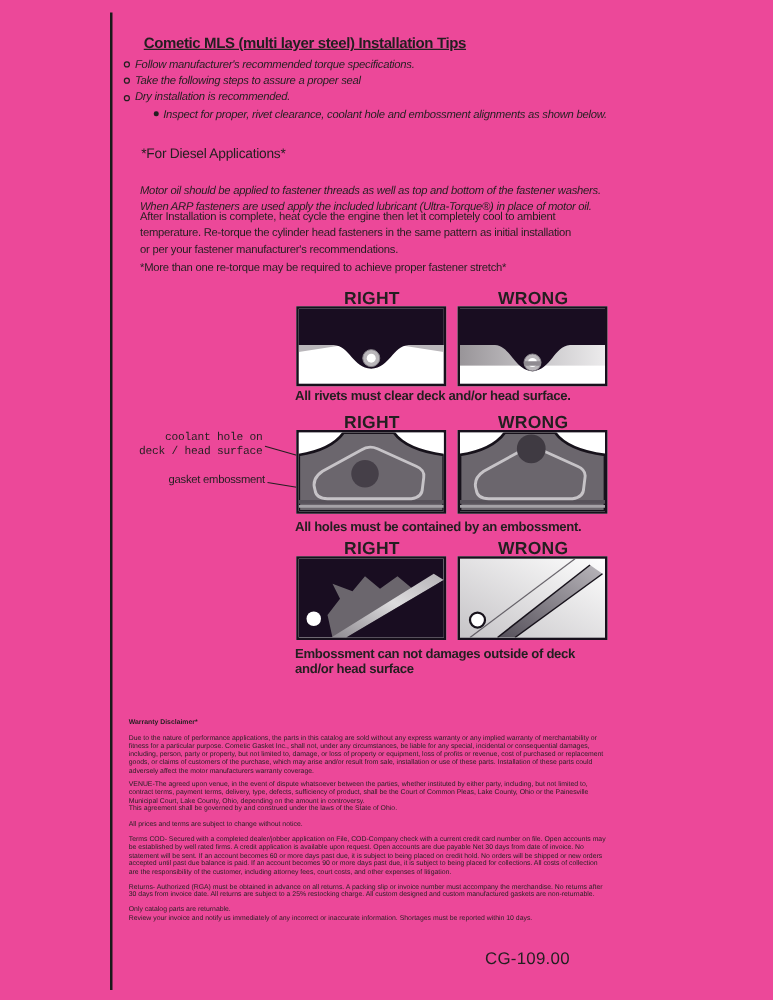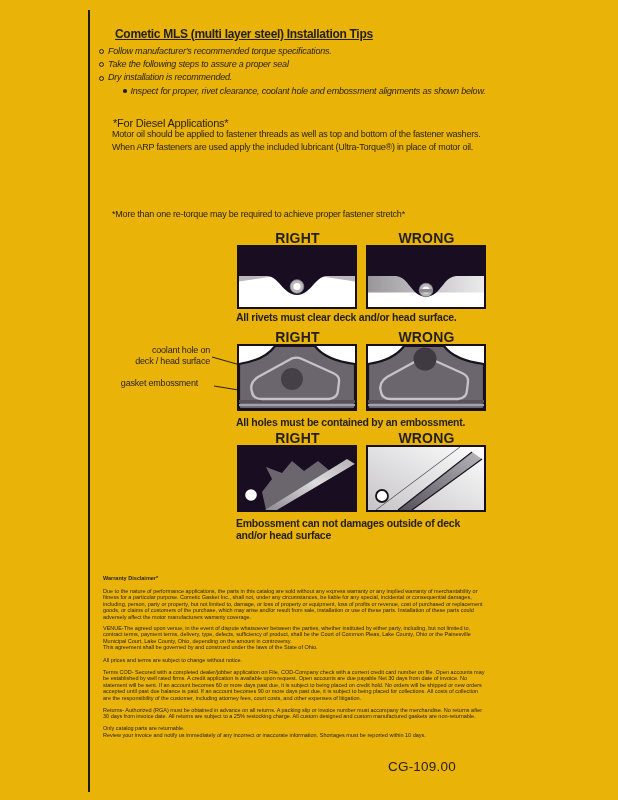--- a/index.html
+++ b/index.html
@@ -1,46 +1,46 @@
 <!DOCTYPE html>
 <html><head>
 <meta charset="utf-8">
 <style>
   html,body{margin:0;padding:0;background:#fff;}
-  .page{position:relative;width:618px;height:800px;background:#eab308;
+  .page{position:relative;width:618px;height:800px;background:#ec4899;
         font-family:"Liberation Sans",sans-serif;color:#231f20;overflow:hidden;}
   .abs{position:absolute;}
 
   #left-rule{left:88px;top:10px;width:1.5px;height:782px;background:#1a1a1a;}
 
   #title{left:115px;top:27px;font-size:12px;font-weight:700;
          text-decoration:underline;letter-spacing:-.3px;}
 
   #bullets{left:99px;top:45px;font-size:9px;letter-spacing:-.2px;line-height:13.2px;font-style:italic;}
   .b-row{display:flex;align-items:center;}
   .sub{margin-left:24px;}
   .o-marker{width:3px;height:3px;border:1px solid #231f20;border-radius:50%;
             flex:0 0 auto;margin-right:4px;}
   .dot-marker{width:3.5px;height:3.5px;background:#231f20;border-radius:50%;
             flex:0 0 auto;margin-right:4px;}
 
   #diesel-heading{left:113px;top:117px;font-size:11px;font-weight:400;letter-spacing:-.2px;}
   .body-p{font-size:9px;letter-spacing:-.2px;line-height:12.8px;white-space:pre-line;width:470px;}
-  #diesel-p1{left:112px;top:128px;}
+  #diesel-p1{left:112px;top:146px;font-style:italic;}
   #diesel-p2{left:112px;top:167px;}
   #diesel-p3{left:112px;top:208px;}
 
   .rw-label{width:121px;text-align:center;font-size:14px;font-weight:700;letter-spacing:.2px;}
   .dbox{width:116px;border:2.5px solid #17101c;background:#fff;}
   .dbox svg{display:block;}
   .caption{font-size:10.5px;font-weight:700;letter-spacing:-.25px;line-height:12.4px;white-space:pre-line;}
 
   .callout{font-size:9px;letter-spacing:-.2px;line-height:11.2px;white-space:pre-line;text-align:right;}
-  #callout-coolant{right:408px;top:345px;}
-  #callout-embossment{right:420px;top:378px;text-align:right;}
+  #callout-coolant{right:408px;top:345px;font-family:Liberation Mono, monospace;}
+  #callout-embossment{right:406px;top:378px;text-align:right;}
   #callout-lines{left:208px;top:350px;}
 
   #disclaimer{left:103px;top:575px;width:452px;font-size:5.5px;line-height:6.6px;}
   #disclaimer p{margin:0;white-space:pre-line;}
   #disclaimer .head{font-weight:700;margin-bottom:6px;}
   .mb4{margin-bottom:4px !important;}
   .mb5{margin-bottom:5px !important;}
   .mb55{margin-bottom:5.5px !important;}
   .mb6{margin-bottom:6px !important;}
 
@@ -70,20 +70,23 @@
     </div>
     <div class="b-row sub">
       <span class="dot-marker"></span>
       <span>Inspect for proper, rivet clearance, coolant hole and embossment alignments as shown below.</span>
     </div>
   </div>
 
   <div class="abs" id="diesel-heading">*For Diesel Applications*</div>
   <div class="abs body-p" id="diesel-p1">Motor oil should be applied to fastener threads as well as top and bottom of the fastener washers.
 When ARP fasteners are used apply the included lubricant (Ultra-Torque®) in place of motor oil.</div>
+  <div class="abs body-p" id="diesel-p2">After Installation is complete, heat cycle the engine then let it completely cool to ambient
+temperature. Re-torque the cylinder head fasteners in the same pattern as initial installation
+or per your fastener manufacturer's recommendations.</div>
   <div class="abs body-p" id="diesel-p3">*More than one re-torque may be required to achieve proper fastener stretch*</div>
 
   <div class="abs rw-label" style="left:237px;top:230px">RIGHT</div>
   <div class="abs rw-label" style="left:366px;top:230px">WRONG</div>
 
   <div class="abs dbox" style="left:237px;top:245px">
     <svg width="116" height="60" viewBox="0 0 116 60">
       <rect width="116" height="60" fill="#190d21"></rect>
       <rect y="29" width="116" height="31" fill="#ffffff"></rect>
       <polygon points="0,29 36,29 0,34.5" fill="#bab7bb"></polygon>

